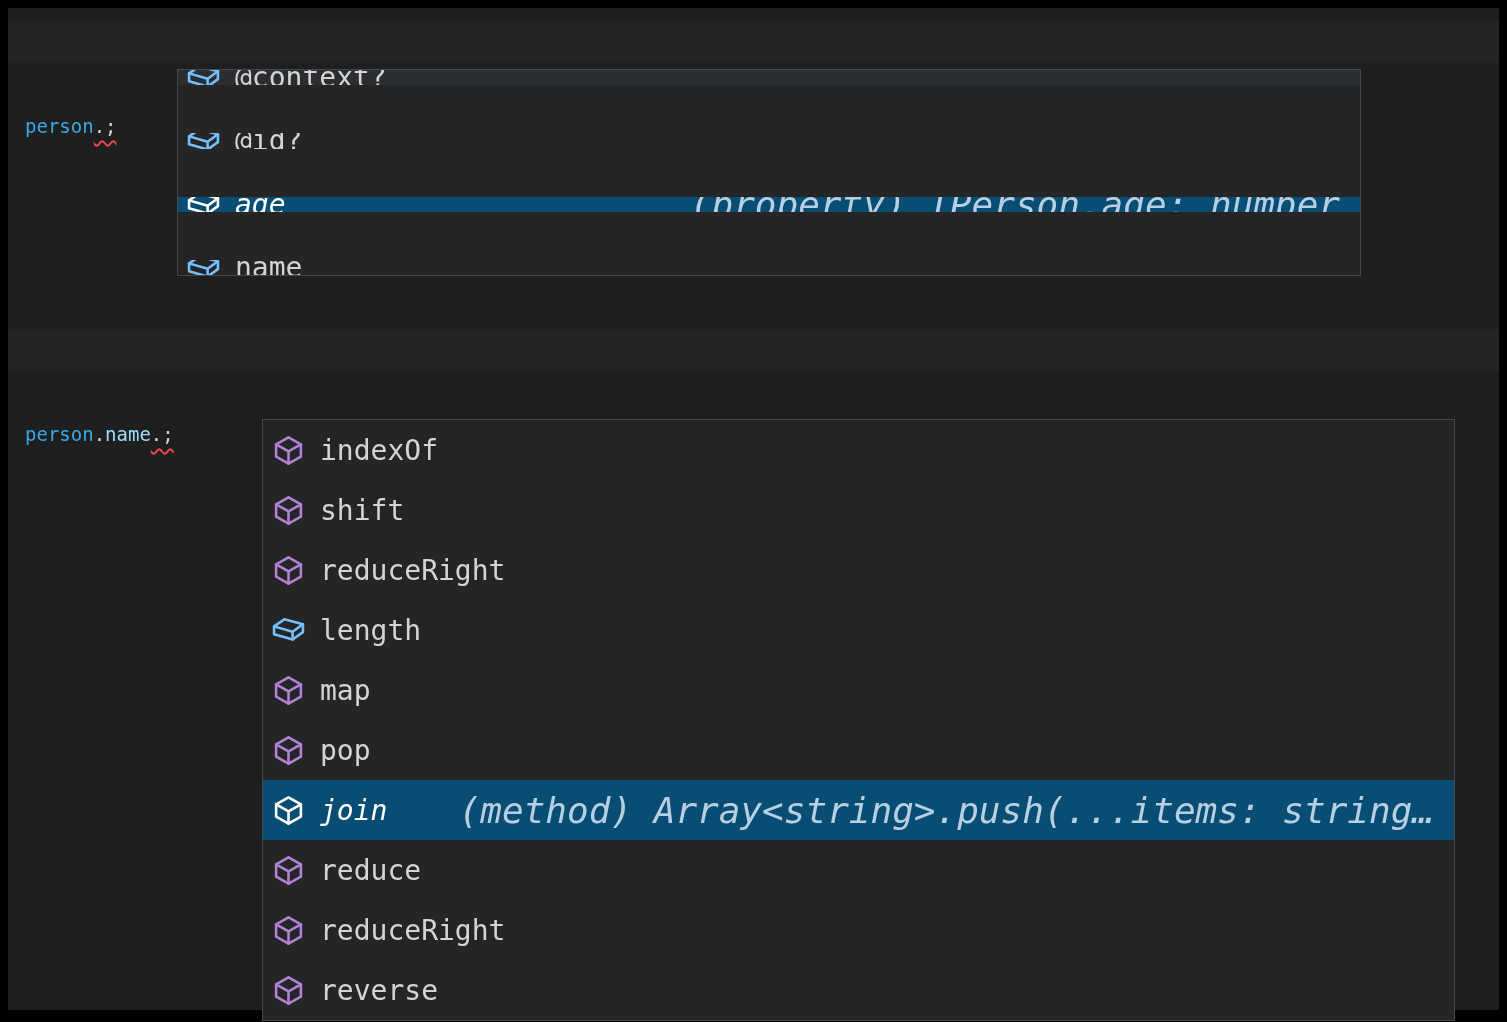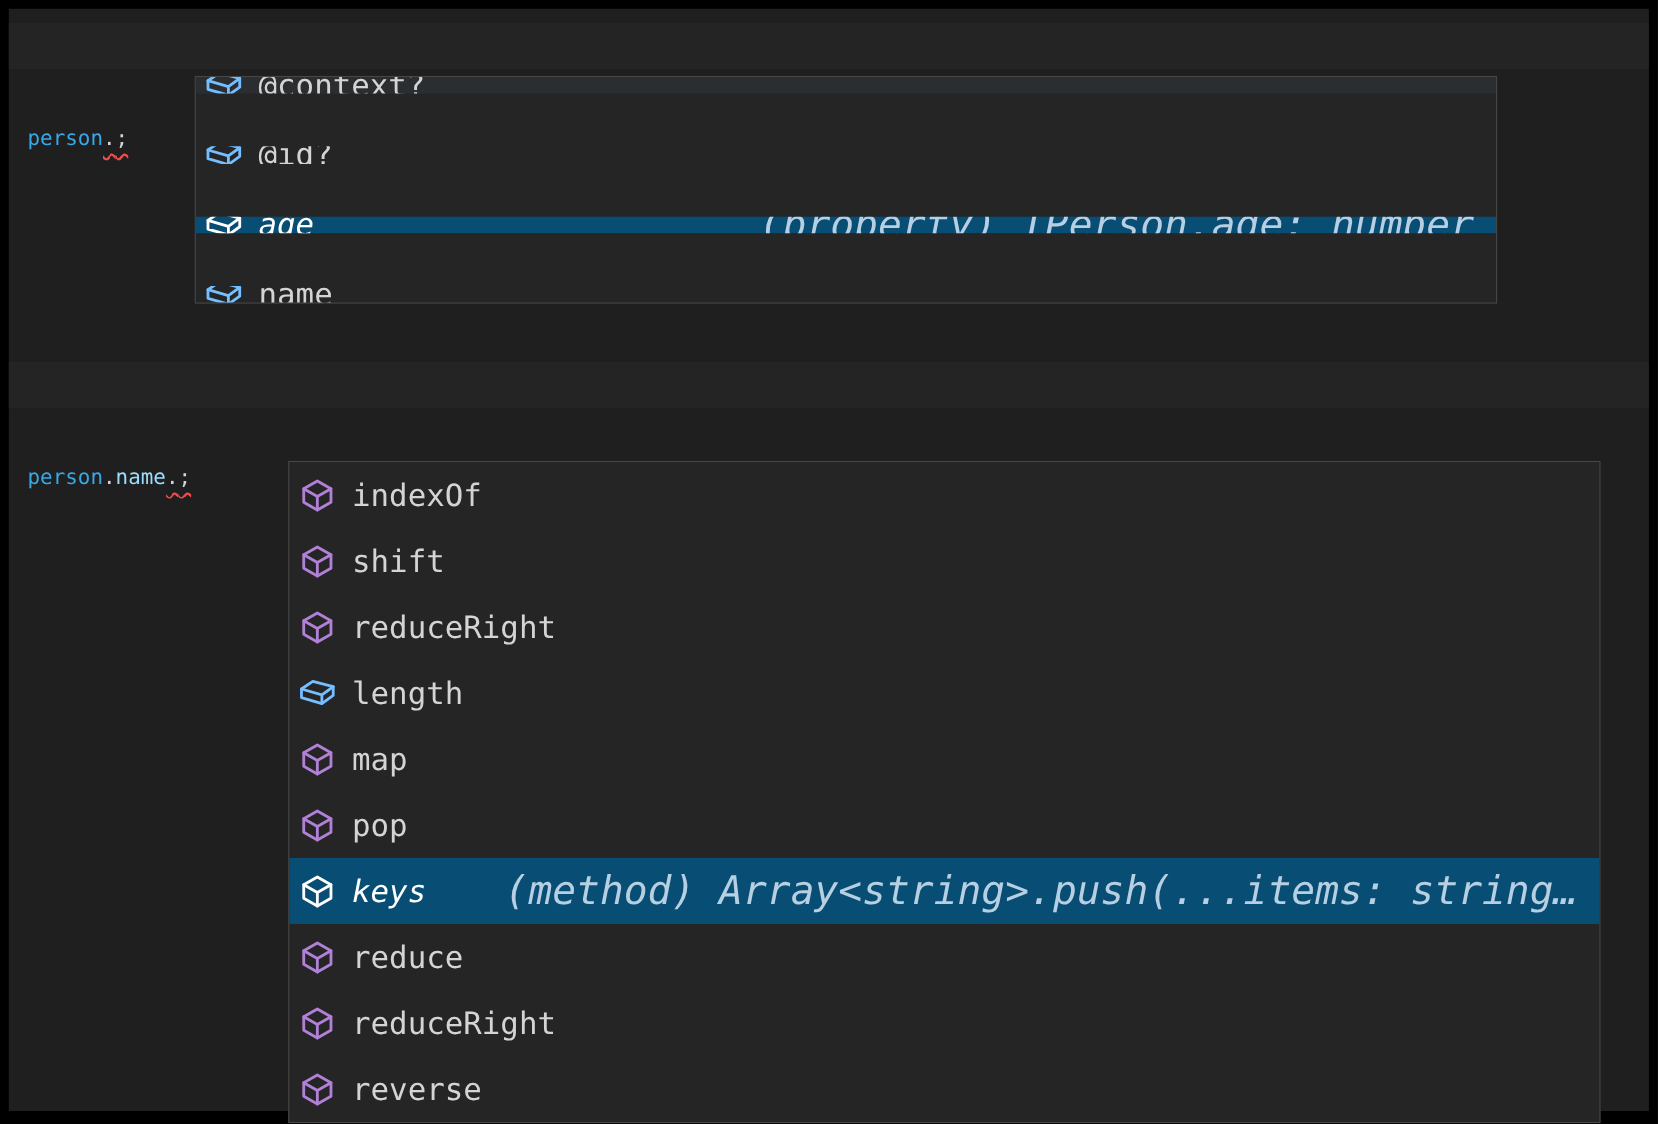--- a/index.html
+++ b/index.html
@@ -185,21 +185,21 @@
       </svg>
       <span class="suggest-label">pop</span>
 
     </div>
     <div class="suggest-row selected">
 
       <svg class="suggest-icon icon-method" viewBox="0 0 16 16">
         <polygon points="8,1.6 14,5 14,11 8,14.4 2,11 2,5"></polygon>
         <path d="M2,5 L8,8.4 L14,5 M8,8.4 L8,14.4"></path>
       </svg>
-      <span class="suggest-label">keys</span>
+      <span class="suggest-label">join</span>
       <span class="suggest-detail">(method) Array&lt;string&gt;.push(...items: string…</span>
     </div>
     <div class="suggest-row">
 
       <svg class="suggest-icon icon-method" viewBox="0 0 16 16">
         <polygon points="8,1.6 14,5 14,11 8,14.4 2,11 2,5"></polygon>
         <path d="M2,5 L8,8.4 L14,5 M8,8.4 L8,14.4"></path>
       </svg>
       <span class="suggest-label">reduce</span>
 

